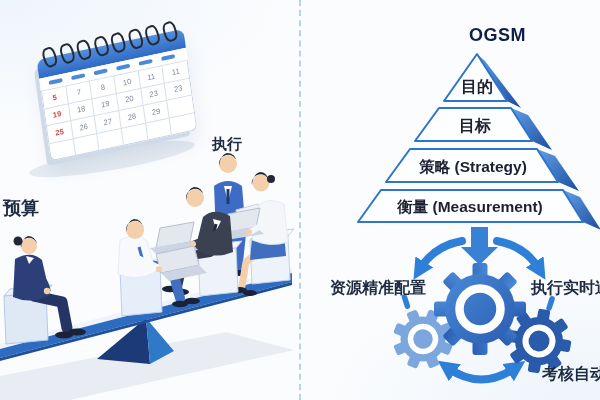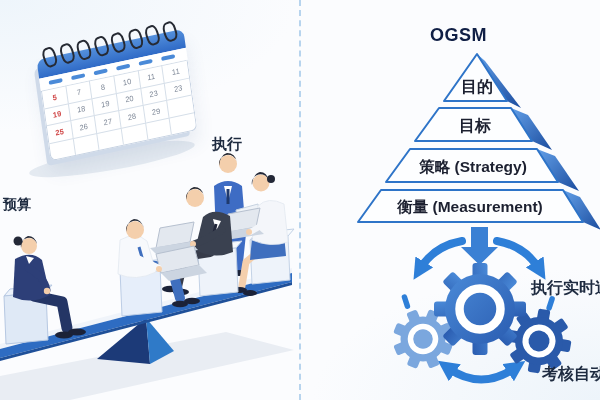--- a/index.html
+++ b/index.html
@@ -21,23 +21,23 @@
   .cal-dayrow{height:12px;background:#fff;display:flex;align-items:center;gap:9px;padding:0 9px;}
   .cal-dash{width:14px;height:4.5px;border-radius:2.5px;background:#4a8ad8;flex:0 0 auto;}
   .cal-grid{display:grid;grid-template-columns:repeat(6,1fr);background:#fff;border:1px solid #c6d2e2;border-top:none;border-radius:0 0 6px 6px;overflow:hidden;}
   .cal-cell{height:16.5px;border-right:1px solid #d6dfe9;border-top:1px solid #d6dfe9;
     font-size:7.5px;color:#7c8696;display:flex;align-items:center;justify-content:center;}
   .cal-cell:nth-child(6n){border-right:none;}
   .cal-cell.red{color:#d04848;font-weight:bold;}
 
   
   .lbl{position:absolute;font-weight:700;color:#1e2b40;white-space:nowrap;}
-  .lbl-budget{left:3px;top:196px;font-size:14px;}
+  .lbl-budget{left:3px;top:196px;font-size:18px;}
   .lbl-exec{left:212px;top:135px;font-size:15px;}
-  .lbl-ogsm{left:430px;top:25px;width:96px;text-align:left;font-size:18px;font-weight:800;color:#101f45;letter-spacing:.5px;}
+  .lbl-ogsm{left:430px;top:25px;width:96px;text-align:right;font-size:18px;font-weight:800;color:#101f45;letter-spacing:.5px;}
   .lbl-res{left:330px;top:278px;font-size:16px;}
   .lbl-track{left:531px;top:278px;font-size:16px;}
   .lbl-assess{left:542px;top:364px;font-size:16px;}
 
   .panel-svg{position:absolute;top:0;}
 </style>
 </head>
 <body>
 
 <div class="canvas">
@@ -254,16 +254,17 @@
         <rect x="-46" y="-7.5" width="92" height="15" rx="3"></rect>
         <rect x="-46" y="-7.5" width="92" height="15" rx="3" transform="rotate(45)"></rect>
         <rect x="-46" y="-7.5" width="92" height="15" rx="3" transform="rotate(90)"></rect>
         <rect x="-46" y="-7.5" width="92" height="15" rx="3" transform="rotate(135)"></rect>
         <circle r="35"></circle>
       </g>
       <circle r="20.5" fill="none" stroke="#ffffff" stroke-width="8.5"></circle>
     </g>
   </svg>
 
+  <div class="lbl lbl-res">资源精准配置</div>
   <div class="lbl lbl-track">执行实时追踪</div>
   <div class="lbl lbl-assess">考核自动化</div>
 
 </div>
 
 </body></html>

